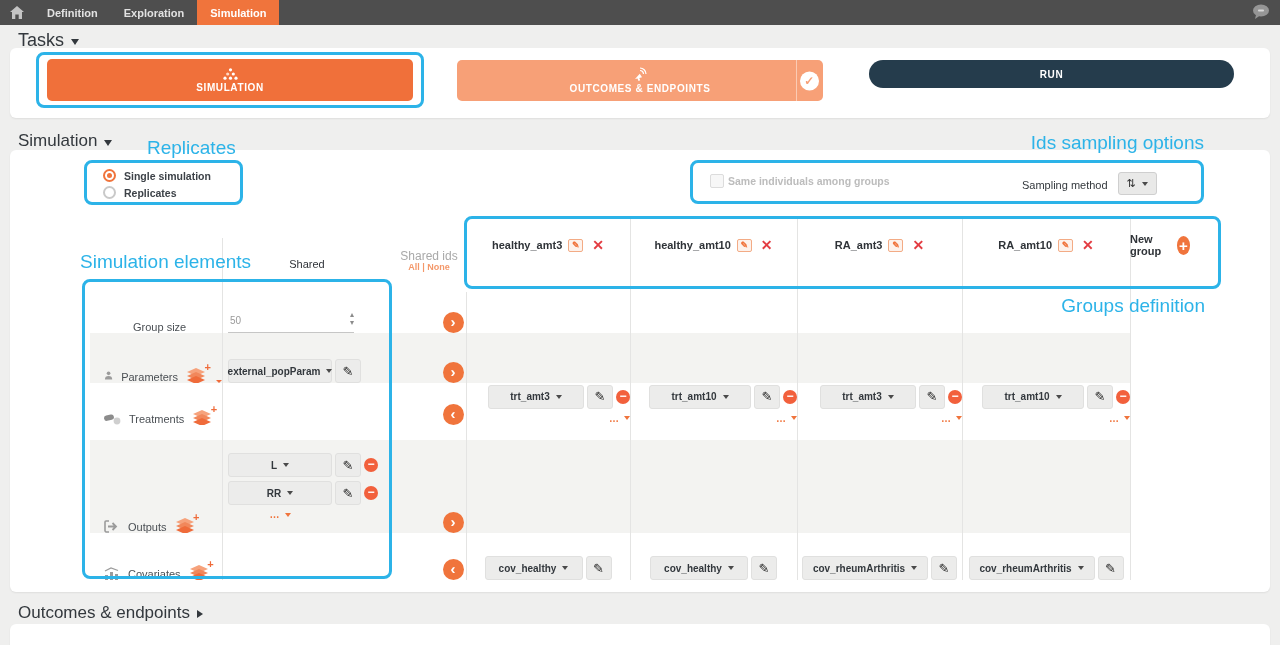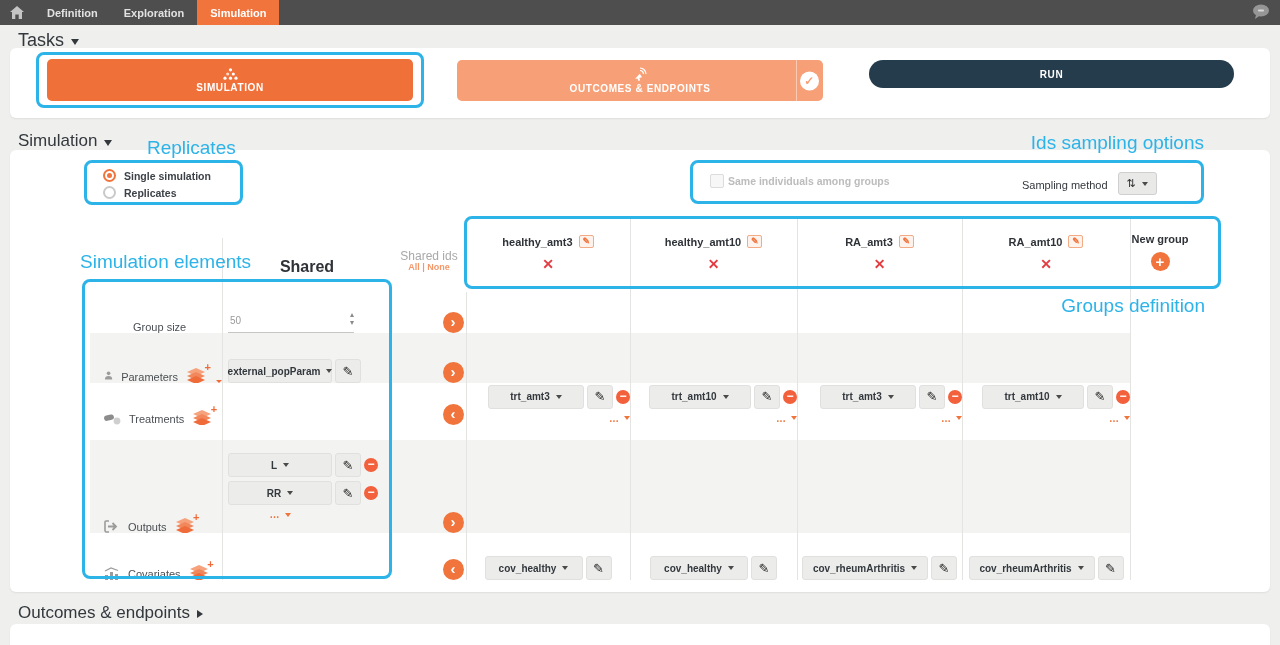--- a/index.html
+++ b/index.html
@@ -59,21 +59,21 @@
   .dd{display:inline-flex;align-items:center;justify-content:center;gap:6px;background:#ececeb;border:1px solid #e0e0df;border-radius:3px;height:24px;font-size:10px;font-weight:bold;color:#33383d;padding:0 9px;cursor:pointer;white-space:nowrap}
   .dd-caret{width:0;height:0;border-left:3.5px solid transparent;border-right:3.5px solid transparent;border-top:4px solid #4a4a4a}
   .editbtn{width:26px;height:24px;background:#ececeb;border:1px solid #e0e0df;border-radius:3px;display:inline-flex;align-items:center;justify-content:center;font-size:13px;color:#1d1d1d;cursor:pointer}
   .minusbtn{width:14px;height:14px;border-radius:50%;background:#f2603c;color:#fff;font-size:12px;line-height:12px;text-align:center;font-weight:bold;cursor:pointer;flex:0 0 auto}
   .ddrow{display:flex;align-items:center;gap:3px}
   .moredots{display:flex;align-items:center;justify-content:center;gap:4px;color:#f0743c;font-size:10px;font-weight:bold;letter-spacing:1px;cursor:pointer}
   .more-caret{width:0;height:0;border-left:3.5px solid transparent;border-right:3.5px solid transparent;border-top:4px solid #f0743c}
   .arrowc{width:21px;height:21px;border-radius:50%;background:#f0743c;color:#fff;display:flex;align-items:center;justify-content:center;font-size:15px;font-weight:bold;cursor:pointer;padding-bottom:2px}
 
   
-  .ghead{position:absolute;top:219px;height:52px;display:flex;flex-direction:column;align-items:center;justify-content:flex-end;gap:9px;z-index:4}
+  .ghead{position:absolute;top:219px;height:52px;display:flex;align-items:center;justify-content:center;gap:9px;z-index:4}
   .ghead-name{display:flex;align-items:center;gap:6px;font-size:11px;font-weight:bold;color:#2f3338}
   .gedit{width:15px;height:13px;background:#fdf2ec;border:1px solid #f3ab85;border-radius:2px;color:#f0743c;font-size:9px;line-height:11px;text-align:center;cursor:pointer}
   .gx{color:#e33c42;font-size:14px;font-weight:bold;cursor:pointer;line-height:14px}
   .plusc{width:19px;height:19px;border-radius:50%;background:#f0743c;color:#fff;font-size:15px;font-weight:bold;display:flex;align-items:center;justify-content:center;cursor:pointer;line-height:17px}
 
   
   .layericon{position:relative;width:20px;height:15px;flex:0 0 auto}
   .layer-plus{position:absolute;top:-7px;right:-5px;color:#ef6b3a;font-weight:bold;font-size:11px}
   .mini-caret{width:0;height:0;border-left:3px solid transparent;border-right:3px solid transparent;border-top:3.5px solid #ef6b3a;margin-left:2px;margin-top:8px}
 
@@ -184,21 +184,21 @@
 
   <div class="stripe" style="top:333px;height:50px"></div>
   <div class="stripe" style="top:440px;height:93px"></div>
   <div class="vline" style="left:222px;top:238px;height:342px"></div>
   <div class="vline" style="left:466px;top:292px;height:288px"></div>
   <div class="vline" style="left:630px;top:218px;height:362px"></div>
   <div class="vline" style="left:797px;top:218px;height:362px"></div>
   <div class="vline" style="left:962px;top:218px;height:362px"></div>
   <div class="vline" style="left:1130px;top:218px;height:362px"></div>
 
-  <div class="abs" style="left:222px;top:258px;width:170px;text-align:center;font-size:16px;font-weight:bold;color:#2f3338;z-index:3">Shared</div>
+  <div class="abs" style="left:222px;top:258px;width:170px;text-align:center;font-size:11px;font-weight:normal;color:#2f3338;z-index:3">Shared</div>
   <div class="abs small-grey" style="left:392px;top:249px;width:74px;text-align:center;z-index:3">Shared ids</div>
   <div class="abs small-orange" style="left:392px;top:262px;width:74px;text-align:center;z-index:3">All | None</div>
 
   <div class="cyan-box" style="left:464px;top:216px;width:757px;height:73px"></div>
 
   <div class="ghead" style="left:466px;width:164px">
     <div class="ghead-name">
       <span>healthy_amt3</span>
       <span class="gedit">✎</span>
     </div>

